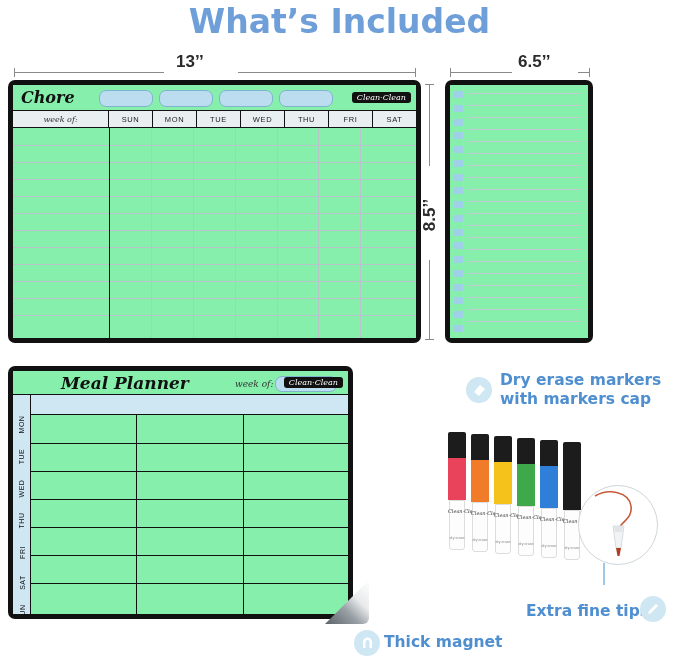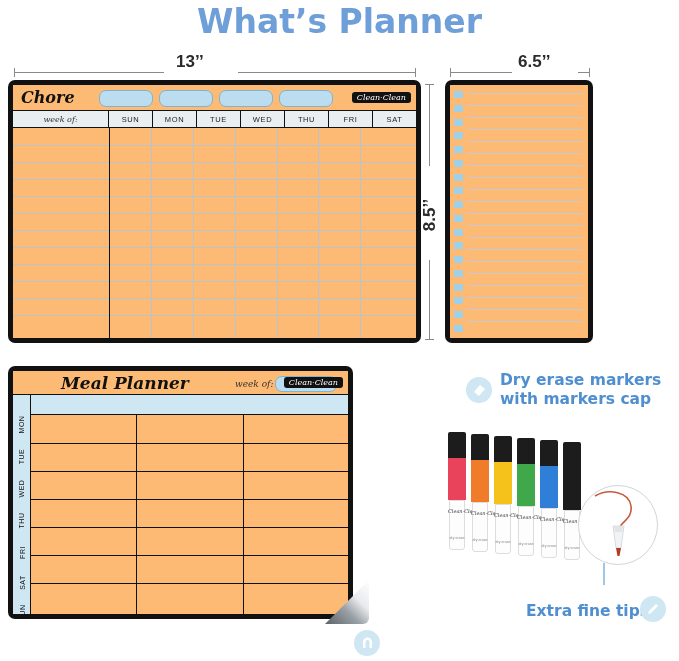--- a/index.html
+++ b/index.html
@@ -77,21 +77,21 @@
   .board {
     position: absolute;
     background: #111111;
     border-radius: 7px;
     box-sizing: border-box;
     padding: 5px;
   }
   .board-inner {
     width: 100%;
     height: 100%;
-    background: #fdba74;
+    background: #86efac;
     box-sizing: border-box;
     position: relative;
     overflow: hidden;
   }
 
   
   #chore-board { left: 8px; top: 80px; width: 413px; height: 263px; }
   .chore-head {
     position: absolute; left: 0; top: 0; width: 100%; height: 26px;
     border-bottom: 1px solid #111;
@@ -286,21 +286,21 @@
   .leader {
     position: absolute;
     background: #9ec6e6;
   }
 </style>
 </head>
 <body>
 
 <div class="root">
 
-  <div class="title">What’s Planner</div>
+  <div class="title">What’s Included</div>
 
   <div class="dim-label" style="left:176px; top:52px;">13’’</div>
   <div class="dim-line-h" style="left:14px; top:72px; width:150px;"></div>
   <div class="dim-line-h" style="left:238px; top:72px; width:178px;"></div>
   <div class="tick-v" style="left:14px; top:68px;"></div>
   <div class="tick-v" style="left:415px; top:68px;"></div>
 
   <div class="dim-line-v" style="left:429px; top:84px; height:82px;"></div>
   <div class="dim-line-v" style="left:429px; top:260px; height:80px;"></div>
   <div class="tick-h" style="left:425px; top:84px;"></div>
@@ -511,14 +511,17 @@
     <svg width="14" height="14" viewBox="0 0 14 14">
       <path d="M2 12 L3 9 L10 2 L12 4 L5 11 Z" fill="#ffffff"></path>
     </svg>
   </div>
 
   <div class="badge" style="left:354px; top:630px;">
     <svg width="15" height="15" viewBox="0 0 15 15">
       <path d="M3 12 L3 6 A4.5 4.5 0 0 1 12 6 L12 12 L9.5 12 L9.5 6 A2 2 0 0 0 5.5 6 L5.5 12 Z" fill="#ffffff"></path>
     </svg>
   </div>
+  <div class="callout-text" style="left:384px; top:633px;">
+    <div>Thick magnet</div>
+  </div>
 
 </div>
 
 </body></html>

